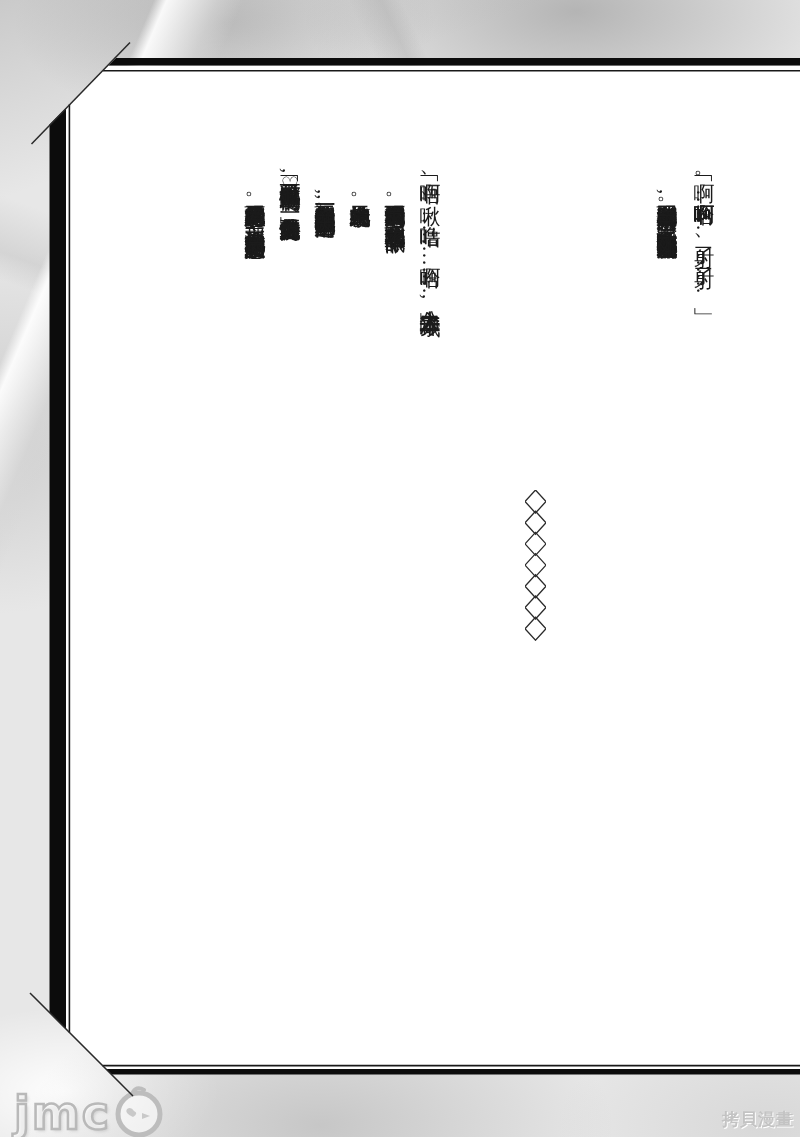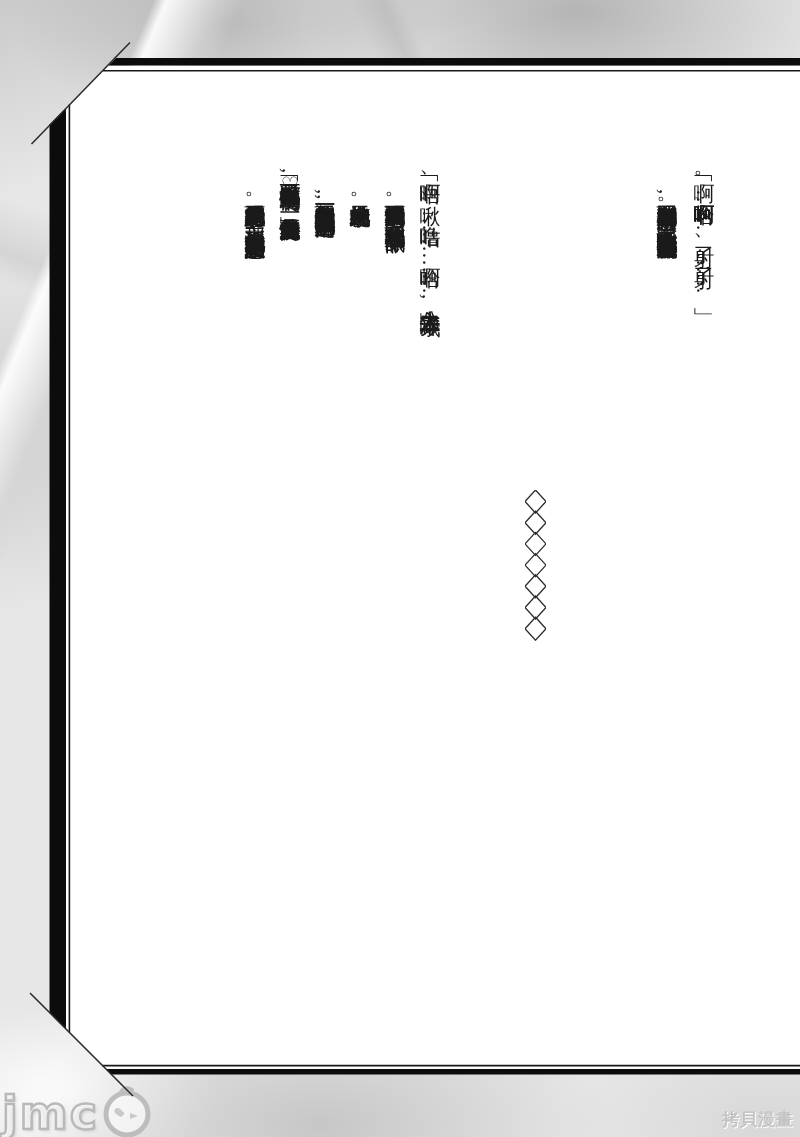--- a/index.html
+++ b/index.html
@@ -40,20 +40,21 @@
     position:absolute;left:2px;top:1086px;z-index:1;
     display:flex;align-items:center;gap:1px;
   }
   .logo-letters{
     font-family:"DejaVu Sans","Liberation Sans",sans-serif;
     font-weight:bold;font-size:46px;line-height:1;
     color:rgba(255,255,255,.6);
     -webkit-text-stroke:2.5px #b9b9b9;
     text-shadow:2px 2px 3px rgba(150,150,150,.35);
     letter-spacing:2px;
+    margin-left:12px;
   }
   
   .copy-mark{
     position:absolute;right:6px;top:1108px;z-index:1;
     font-size:17px;font-weight:bold;letter-spacing:1px;color:#c3c3c3;
     text-shadow:1px 1px 0 #ffffff, -1px -1px 0 #dcdcdc;
     font-family:Liberation Mono, monospace;
   }
 </style>
 </head>

